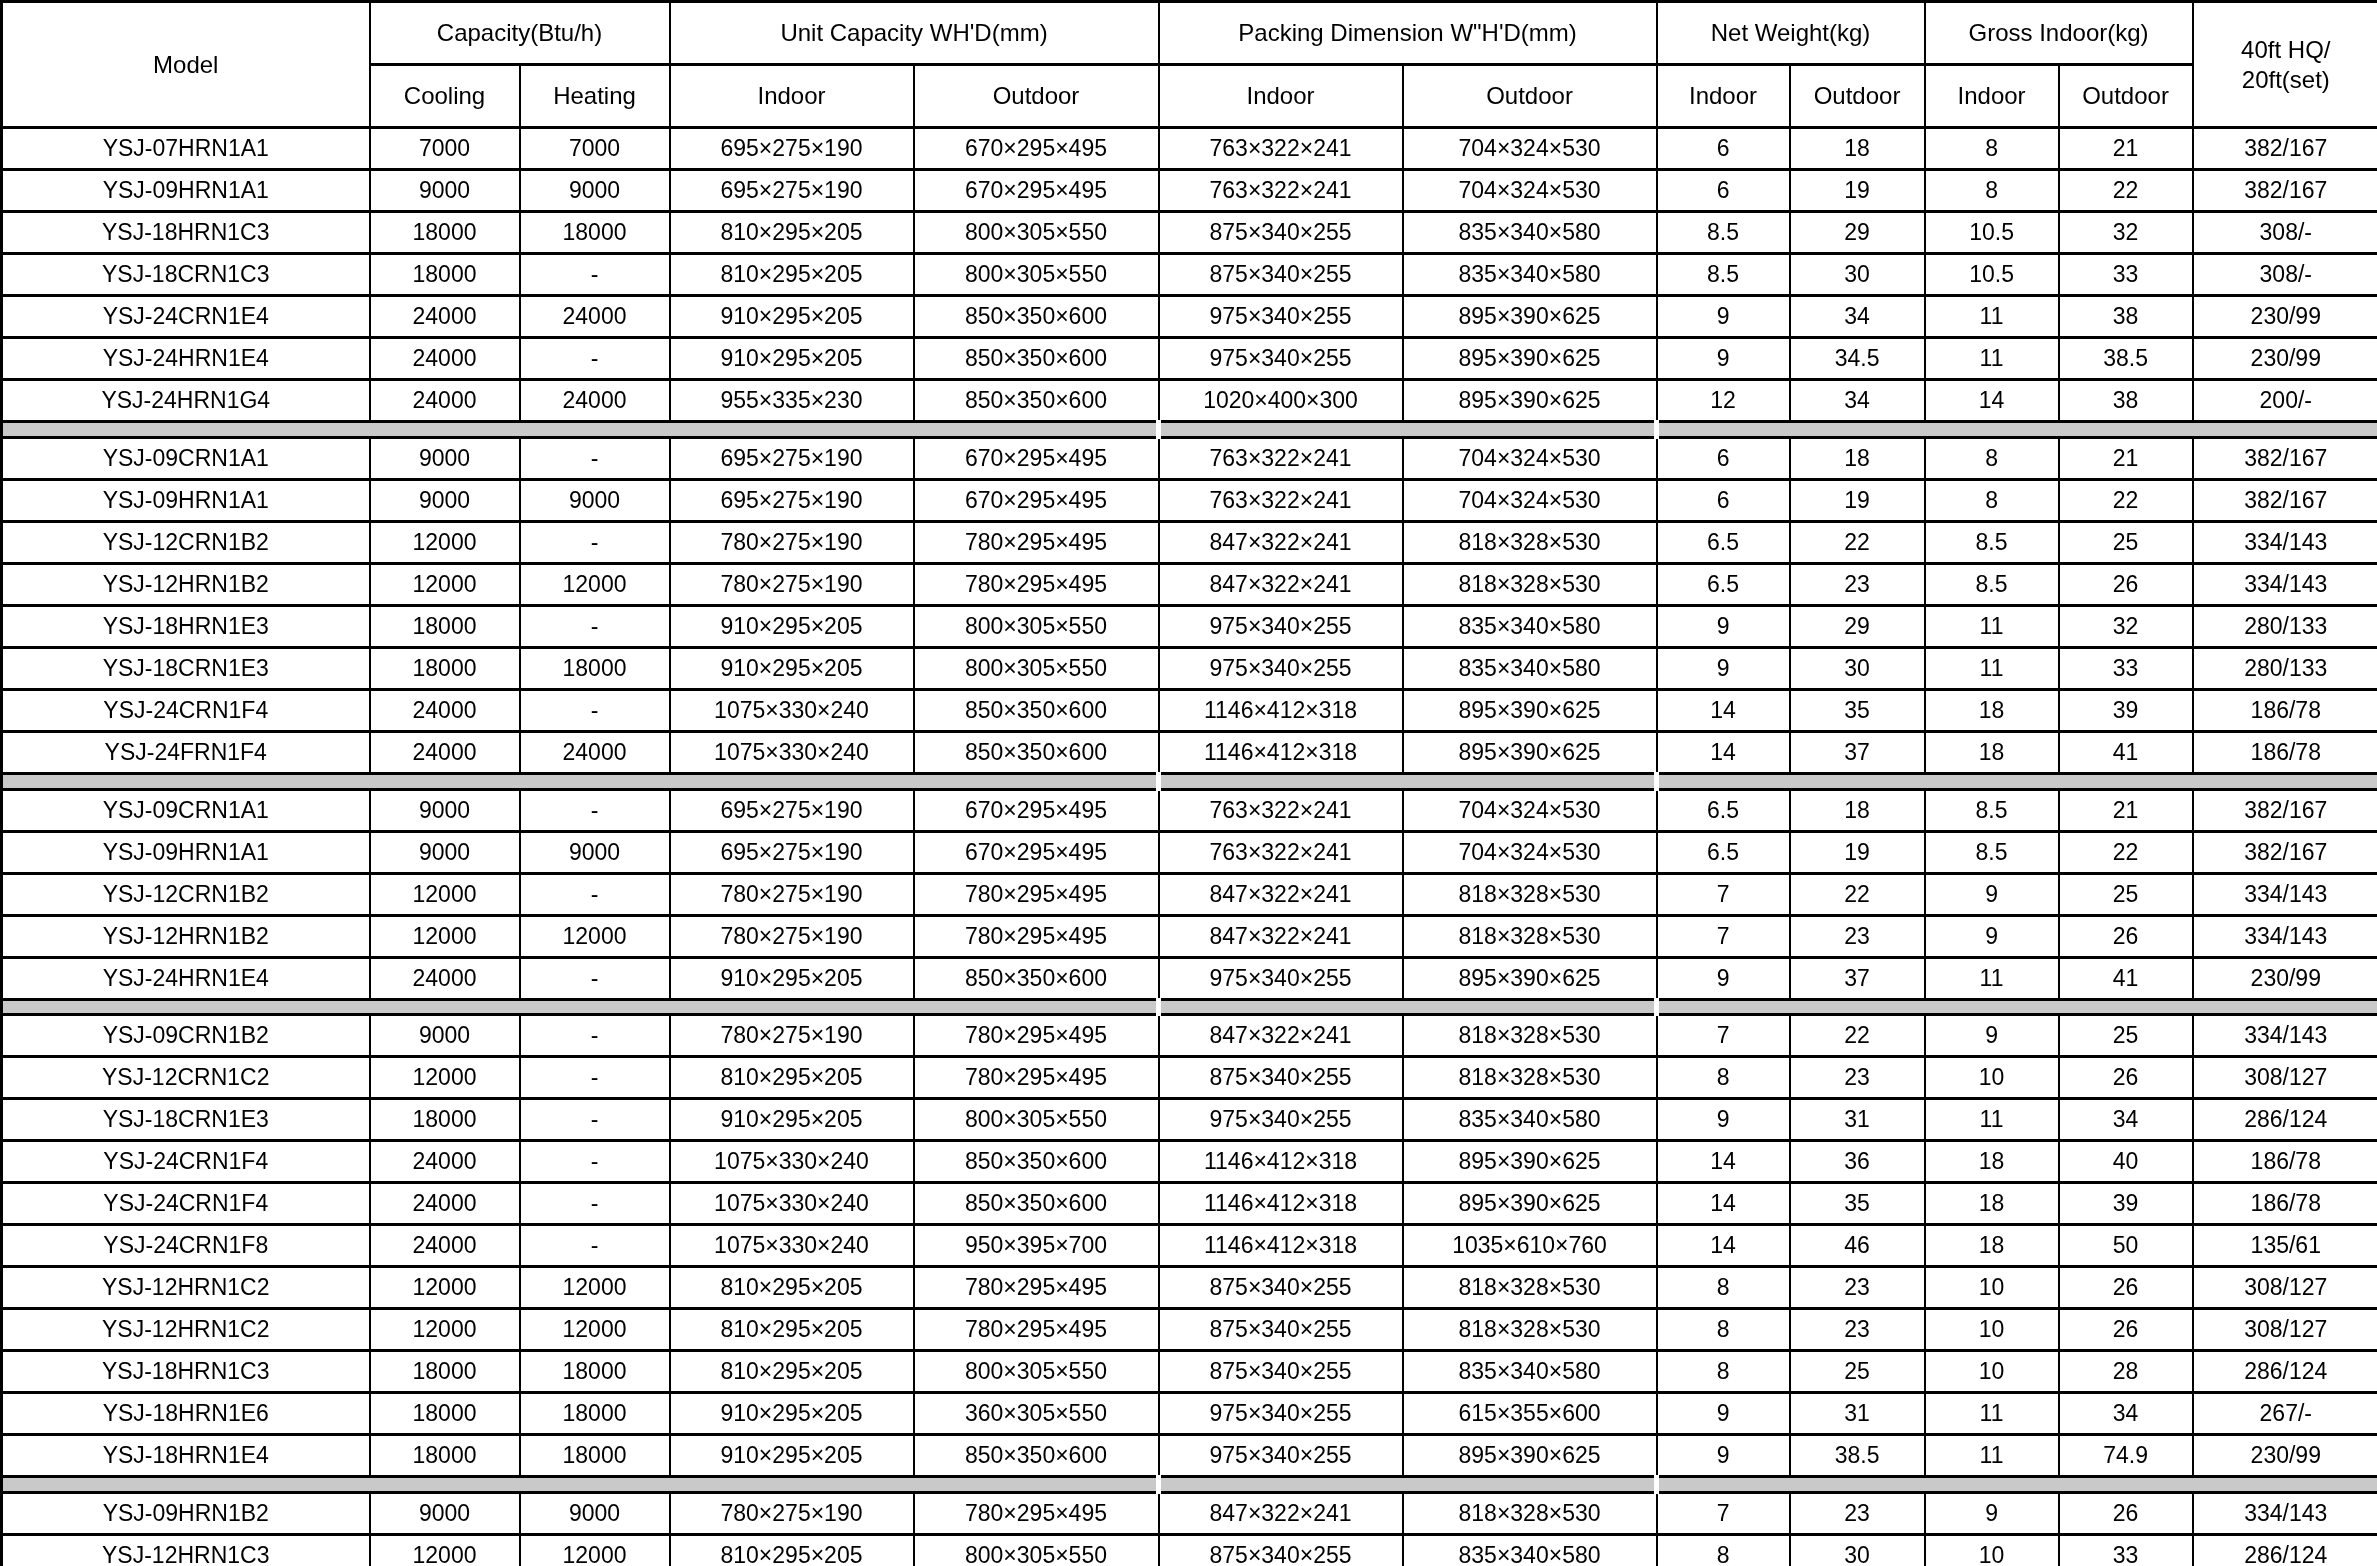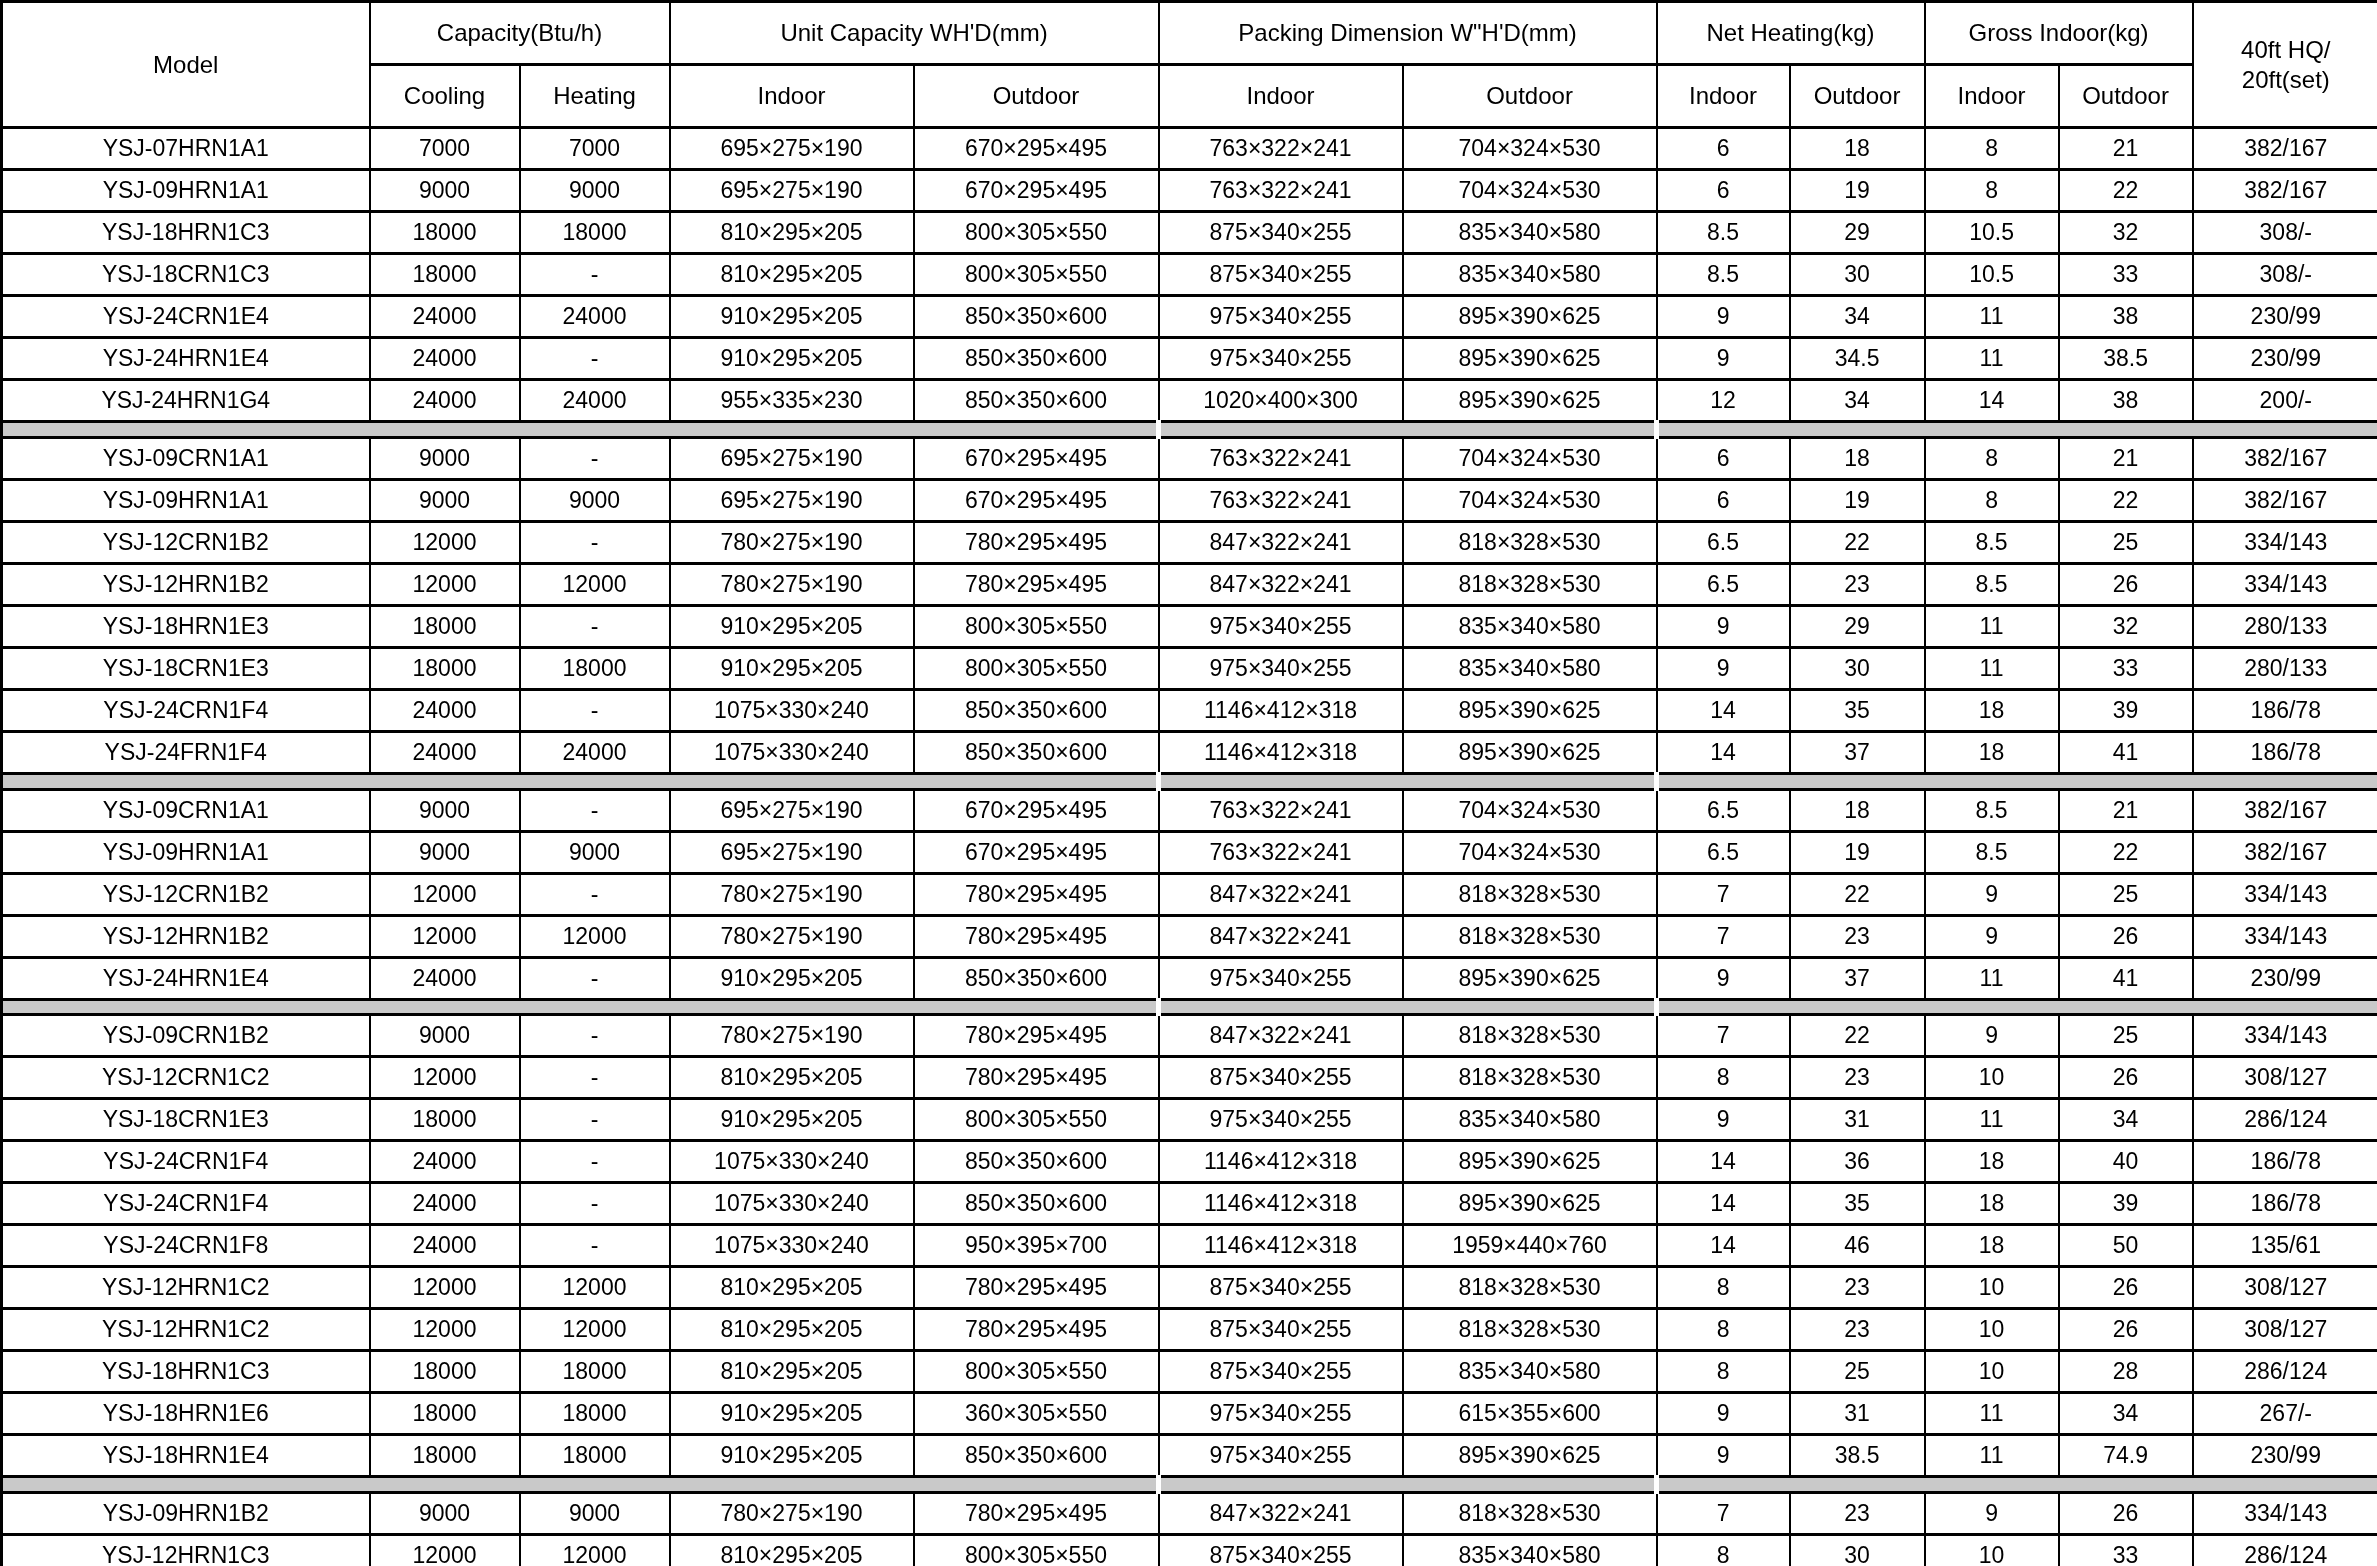--- a/index.html
+++ b/index.html
@@ -47,21 +47,21 @@
       <col style="width:134px">
         <col style="width:134px">
         <col style="width:187px">
     </colgroup>
     <thead>
       <tr>
         <th rowspan="2">Model</th>
         <th colspan="2">Capacity(Btu/h)</th>
         <th colspan="2">Unit Capacity WH'D(mm)</th>
         <th colspan="2">Packing Dimension W"H'D(mm)</th>
-        <th colspan="2">Net Heating(kg)</th>
+        <th colspan="2">Net Weight(kg)</th>
         <th colspan="2">Gross Indoor(kg)</th>
         <th rowspan="2" class="container-head">40ft HQ/
 20ft(set)</th>
       </tr>
       <tr>
         <th>Cooling</th>
         <th>Heating</th>
         <th>Indoor</th>
         <th>Outdoor</th>
         <th>Indoor</th>
@@ -438,21 +438,21 @@
           <td>39</td>
           <td>186/78</td>
         </tr>
         <tr class="data">
           <td>YSJ-24CRN1F8</td>
           <td>24000</td>
           <td>-</td>
           <td>1075×330×240</td>
           <td>950×395×700</td>
           <td>1146×412×318</td>
-          <td>1959×440×760</td>
+          <td>1035×610×760</td>
           <td>14</td>
           <td>46</td>
           <td>18</td>
           <td>50</td>
           <td>135/61</td>
         </tr>
         <tr class="data">
           <td>YSJ-12HRN1C2</td>
           <td>12000</td>
           <td>12000</td>

